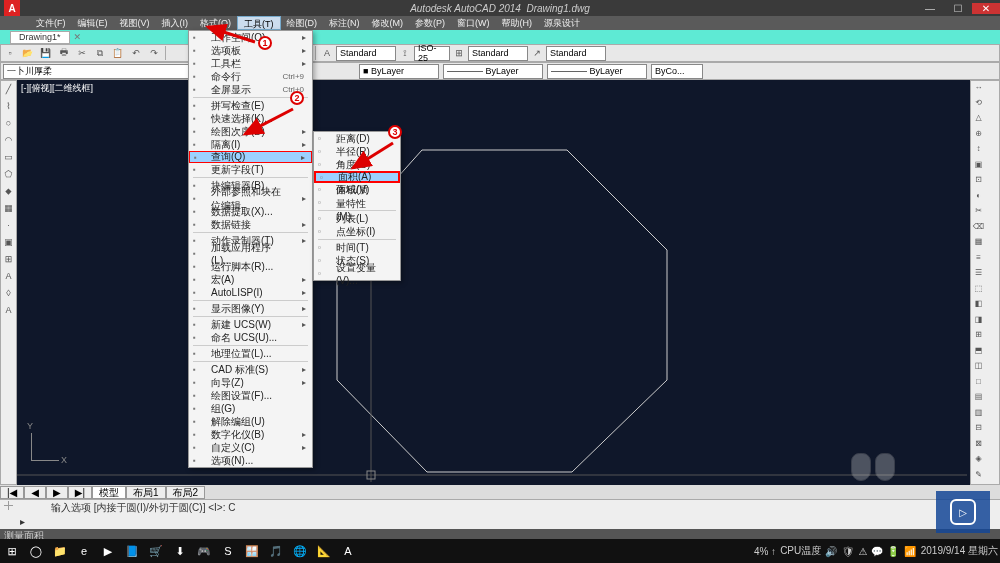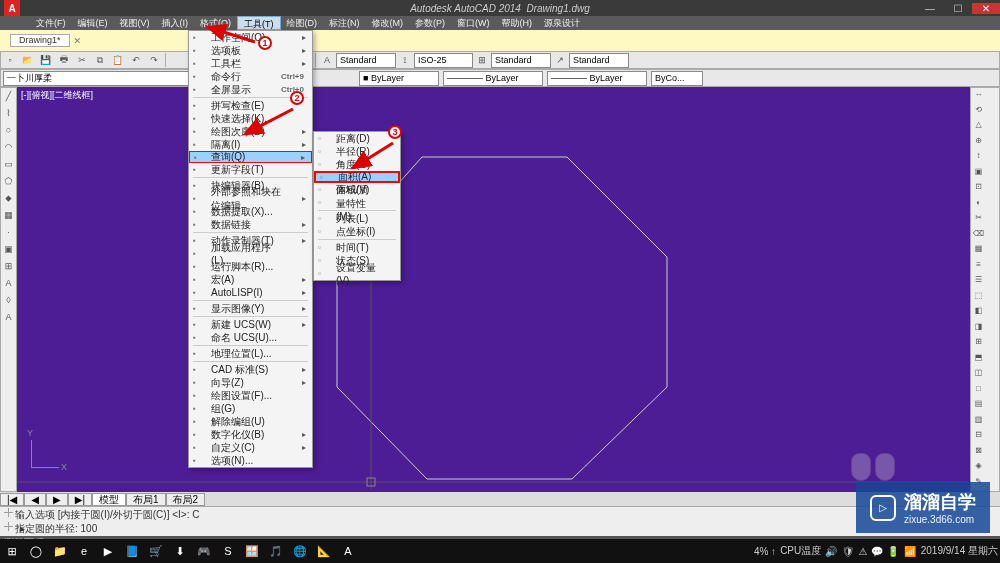--- a/index.html
+++ b/index.html
@@ -9,75 +9,75 @@
 .titlebar .logo { width: 16px; height: 16px; background: #d22; margin: 0 4px; display: flex; align-items: center; justify-content: center; color: #fff; font-weight: bold; }
 .titlebar .title { position: absolute; left: 50%; transform: translateX(-50%); font-size: 10px; font-style: italic; }
 .titlebar .winbtns { margin-left: auto; display: flex; }
 .titlebar .winbtns span { width: 28px; text-align: center; }
 .titlebar .winbtns .close { background: #c33; color: #fff; }
 
 .menubar { background: #5a5a5a; height: 14px; display: flex; align-items: center; color: #eee; padding-left: 30px; }
 .menubar span { padding: 0 6px; height: 14px; line-height: 14px; font-size: 9px; }
 .menubar span.active { background: #cde; color: #000; border: 1px solid #7ac; }
 
-.doc-tab-row { background: #fef9c3; height: 21px; display: flex; align-items: center; padding-left: 10px; }
+.doc-tab-row { background: #5eead4; height: 14px; display: flex; align-items: center; padding-left: 10px; }
 .doc-tab { background: #fff; border: 1px solid #aaa; height: 13px; padding: 0 8px; font-size: 9px; color: #333; }
 
 .toolbar1 { background: #e8e8e8; border: 1px solid #aaa; height: 18px; display: flex; align-items: center; }
 .toolbar1 .btn { width: 16px; height: 16px; border: 1px solid transparent; margin: 0 1px; display: flex; align-items: center; justify-content: center; font-size: 9px; color: #555; }
 .toolbar1 .sep { width: 1px; height: 14px; background: #aaa; margin: 0 2px; }
 .toolbar1 .combo { height: 15px; border: 1px solid #888; background: #fff; font-size: 9px; display: flex; align-items: center; padding: 0 3px; }
 
 .toolbar2 { background: #e8e8e8; border: 1px solid #aaa; height: 18px; display: flex; align-items: center; }
 .toolbar2 .combo { height: 15px; border: 1px solid #888; background: #fff; font-size: 9px; display: flex; align-items: center; padding: 0 3px; margin: 0 2px; }
 .toolbar2 .btn { width: 16px; height: 16px; margin: 0 1px; font-size: 9px; text-align: center; line-height: 16px; color: #666; }
 
 .main { display: flex; height: 405px; }
 .left-tools { width: 17px; background: #eee; border: 1px solid #aaa; display: flex; flex-direction: column; }
 .left-tools .tool { width: 15px; height: 15px; margin: 1px auto; font-size: 9px; text-align: center; line-height: 15px; color: #555; }
 
-.drawing-area { flex: 1; background: #4c1d95; position: relative; text-align: right; }
+.drawing-area { flex: 1; background: #0f172a; position: relative; text-align: right; }
 .viewlabel { position: absolute; top: 2px; left: 4px; color: #fff; font-size: 9px; }
 .axis { position: absolute; bottom: 16px; left: 8px; }
 .axis .y { position: absolute; left: 6px; bottom: 8px; width: 1px; height: 28px; background: #888; }
 .axis .x { position: absolute; left: 6px; bottom: 8px; width: 28px; height: 1px; background: #888; }
 .axis .ylbl { position: absolute; left: 2px; bottom: 38px; color: #888; font-size: 9px; }
 .axis .xlbl { position: absolute; left: 36px; bottom: 4px; color: #888; font-size: 9px; }
 svg.shape { position: absolute; top: 0; left: 0; }
 
 .right-tools { width: 30px; background: #eee; border: 1px solid #aaa; display: flex; flex-direction: column; }
 .right-tools .tool { width: 15px; height: 15px; display:inline-block; margin: 1px 0; font-size: 8px; text-align: center; color: #555; }
 
 .bottom-tabs { background: #ddd; height: 14px; display: flex; align-items: center; font-size: 9px; }
 .bottom-tabs .tab { border: 1px solid #999; background: #eee; padding: 0 6px; height: 13px; line-height: 11px; }
 .bottom-tabs .tab.active { background: #fff; }
 
 .cmdline { background: #eee; border-top: 1px solid #aaa; height: 30px; font-size: 9px; color: #333; padding: 1px 4px; font-family: SimSun, monospace; position: relative; }
 .cmdline .prompt { position: absolute; bottom: 2px; left: 20px; display: flex; align-items: center; }
-.cmdline .txt-line { display: flex; align-items: flex-start; }
+.cmdline .txt-line { display: flex; align-items: flex-start; gap: 36px; }
 .cross-icon { width: 9px; height: 9px; margin-right: 2px; opacity: .6; position: relative; }
 .cross-icon::before { content:''; position:absolute; left:0; top:4px; width:9px; height:1px; background:#666; }
 .cross-icon::after { content:''; position:absolute; left:4px; top:0; width:1px; height:9px; background:#666; }
 
 .statusline { background: #555; color: #ccc; height: 14px; font-size: 9px; display: flex; align-items: center; padding: 0 4px; }
 
 
 .taskbar { position: absolute; bottom: 0; left: 0; right: 0; height: 24px; background: #111; display: flex; align-items: center; }
 .taskbar .tb { width: 24px; height: 24px; display: flex; align-items: center; justify-content: center; color: #fff; font-size: 11px; }
 .taskbar .spacer { flex: 1; }
 .taskbar .tray { display: flex; align-items: center; color: #ccc; font-size: 9px; }
 .taskbar .tray span { margin: 0 2px; }
 
 
 .dropdown { position: absolute; background: #f4f4f4; border: 1px solid #999; box-shadow: 2px 2px 5px rgba(0,0,0,.3); }
 .dropdown .item { height: 13px; padding: 0 24px 0 22px; display: flex; align-items: center; font-size: 9px; color: #222; position: relative; }
 .dropdown .item .arrow { position: absolute; right: 6px; font-size: 8px; color: #555; }
 .dropdown .item .icon { position: absolute; left: 4px; width: 12px; font-size: 8px; color: #777; }
 .dropdown .sep { height: 1px; background: #ccc; margin: 1px 4px; }
-.dropdown .item .shortcut { position: absolute; right: 8px; font-size: 8px; color: #666; font-weight: bold; }
+.dropdown .item .shortcut { position: absolute; right: 8px; font-size: 8px; color: #666; }
 .dropdown .item.highlight { background: #9cd1ff; border: 1px solid red; height: 12px; padding-left:21px; }
 .dropdown.sub .item.highlight2 { background: #9cd1ff; border: 2px solid red; height: 12px; }
 
 .red-arrow { position: absolute; pointer-events: none; }
 .circle-num { position: absolute; width: 14px; height: 14px; border-radius: 50%; background: #fff; border: 2px solid #d00; color: #d00; font-weight: bold; font-size: 9px; text-align: center; line-height: 11px; }
 
 .watermark { position: absolute; right: 10px; bottom: 30px; background: rgba(20,70,150,.85); color: #fff; padding: 8px 14px; display: flex; align-items: center; gap: 8px; }
 .watermark .play { width: 26px; height: 26px; border: 2px solid #fff; border-radius: 6px; display:flex; align-items:center; justify-content:center; }
 .watermark .txt { font-size: 18px; font-weight: bold; }
 .watermark .sub { font-size: 10px; opacity: .9; display:block; }
@@ -130,21 +130,21 @@
   <div class="btn">⧉</div>
   <div class="btn">📋</div>
   <div class="btn">↶</div>
   <div class="btn">↷</div>
   <div class="sep"></div>
   <div style="width:145px"></div>
   <div class="sep"></div>
   <div class="btn">A</div>
   <div class="combo" style="width:60px">Standard</div>
   <div class="btn">⟟</div>
-  <div class="combo" style="width:59px">ISO-25</div>
+  <div class="combo" style="width:36px">ISO-25</div>
   <div class="btn">⊞</div>
   <div class="combo" style="width:60px">Standard</div>
   <div class="btn">↗</div>
   <div class="combo" style="width:60px">Standard</div>
 </div>
 
 <div class="toolbar2">
   <div class="combo" style="width:186px">一卜川厚柔</div>
   <div class="btn">❐</div>
   <div class="btn">≡</div>
@@ -227,24 +227,20 @@
   <div class="tab active">模型</div>
   <div class="tab">布局1</div>
   <div class="tab">布局2</div>
 </div>
 
 <div class="cmdline">
   <div class="txt-line">
       <div class="cross-icon"></div>
       <span>输入选项 [内接于圆(I)/外切于圆(C)] &lt;I&gt;: C</span>
     </div>
-  <div class="txt-line">
-      <div class="cross-icon"></div>
-      <span>指定圆的半径: 100</span>
-    </div>
   <div class="prompt">
       <span>▸</span>
     </div>
 </div>
 
 <div class="statusline">
   <span>测量面积</span>
 </div>
 
 <div class="dropdown" style="left:188px; top:30px; width:125px;" id="tools-menu">
@@ -473,24 +469,20 @@
 </svg>
 <div class="circle-num" style="left:388px; top:125px;">3</div>
 
 <div class="mouse-icons">
   <div class="m"></div>
     <div class="m"></div>
 </div>
 
 <div class="watermark">
   <div class="play">▷</div>
-  <div>
-    <span class="txt">溜溜自学</span>
-    <span class="sub">zixue.3d66.com</span>
-  </div>
 </div>
 
 <div class="taskbar">
   <div id="tb-items" style="display:flex">
       <div class="tb">⊞</div>
       <div class="tb">◯</div>
       <div class="tb">📁</div>
       <div class="tb">e</div>
       <div class="tb">▶</div>
       <div class="tb">📘</div>

